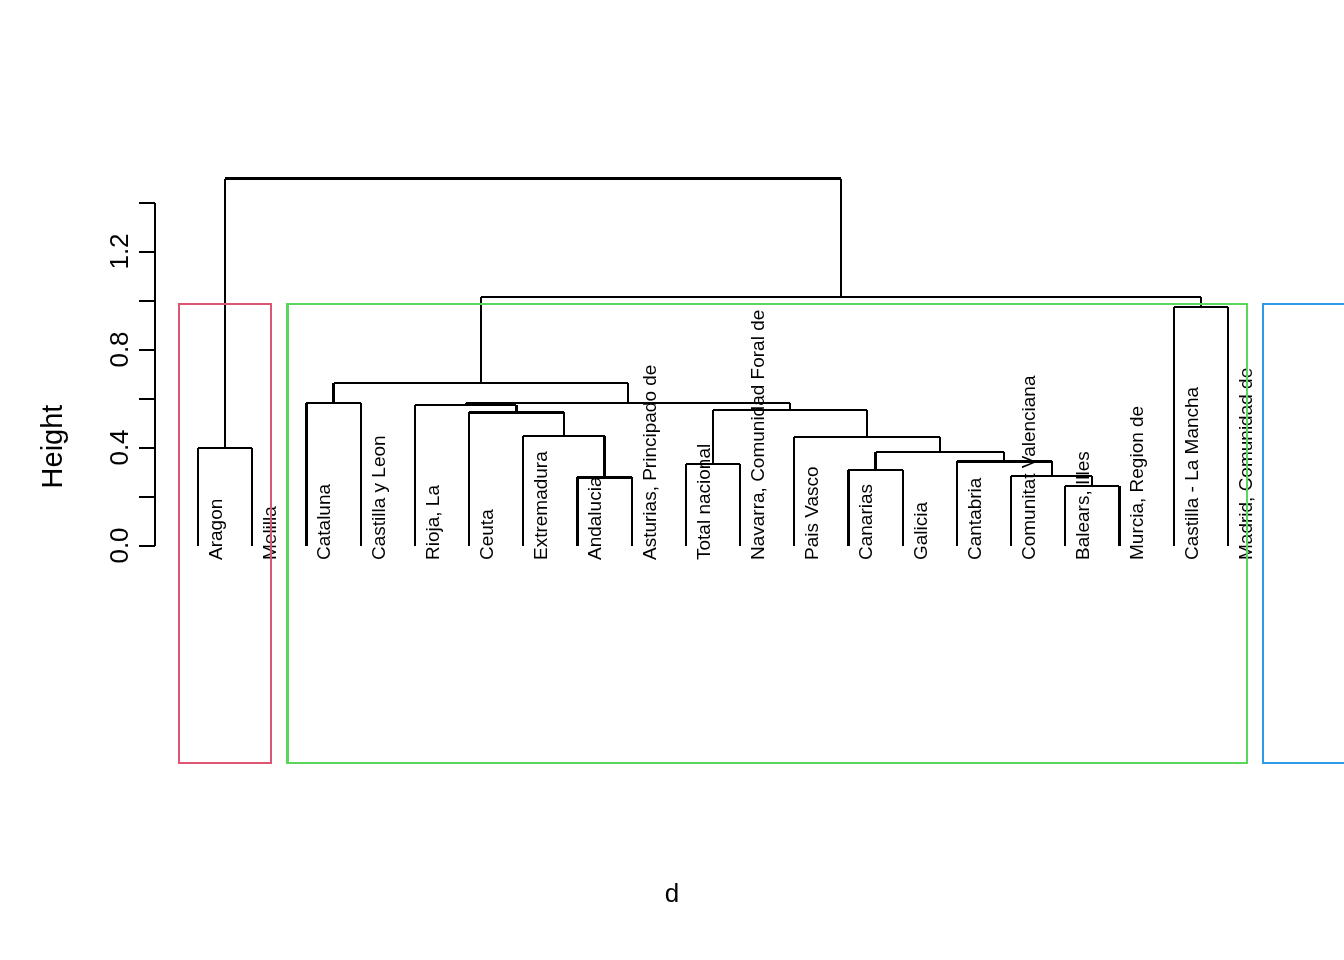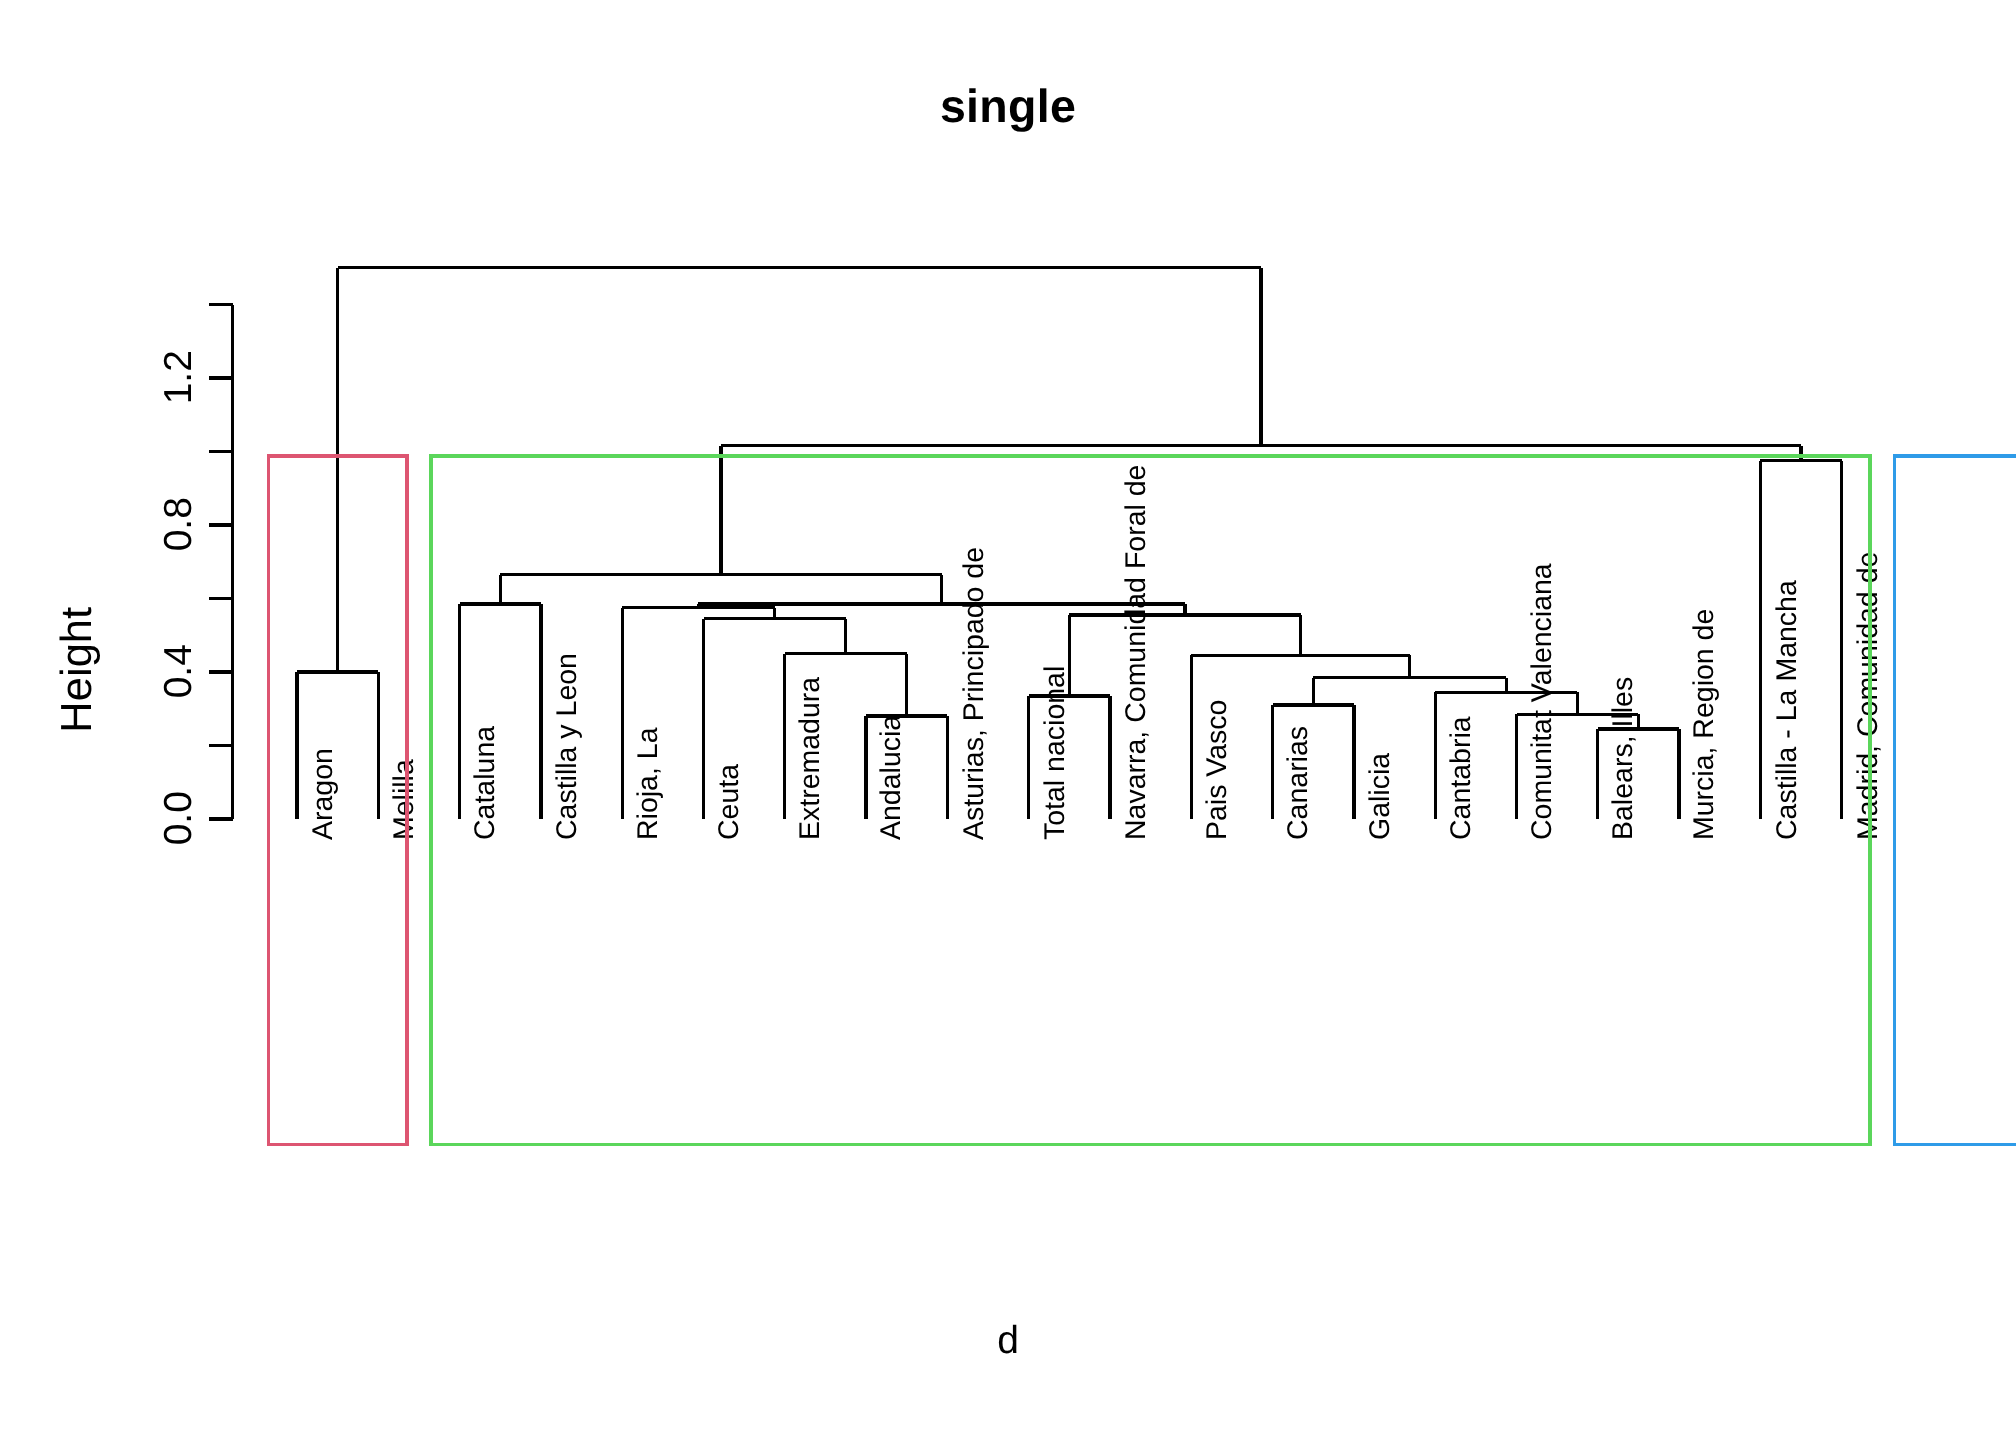--- a/index.html
+++ b/index.html
@@ -14,21 +14,20 @@
   .ytick{position:absolute;font-size:26px;text-align:center;width:80px;
          transform:rotate(-90deg);transform-origin:center center;}
   .leaflab{position:absolute;font-size:19px;white-space:nowrap;
            transform:rotate(-90deg);transform-origin:left top;}
 </style>
 </head>
 <body>
 
 <div id="stage">
 
-  <div class="ttl">single</div>
   <div class="xlab">d</div>
   <div class="ylab">Height</div>
 
   <div id="ytick-layer">
       <div class="ytick" style="left: 79px; top: 530px;">0.0</div>
       <div class="ytick" style="left: 79px; top: 432px;">0.4</div>
       <div class="ytick" style="left: 79px; top: 334px;">0.8</div>
       <div class="ytick" style="left: 79px; top: 236px;">1.2</div>
     </div>
   <div id="leaf-layer">

